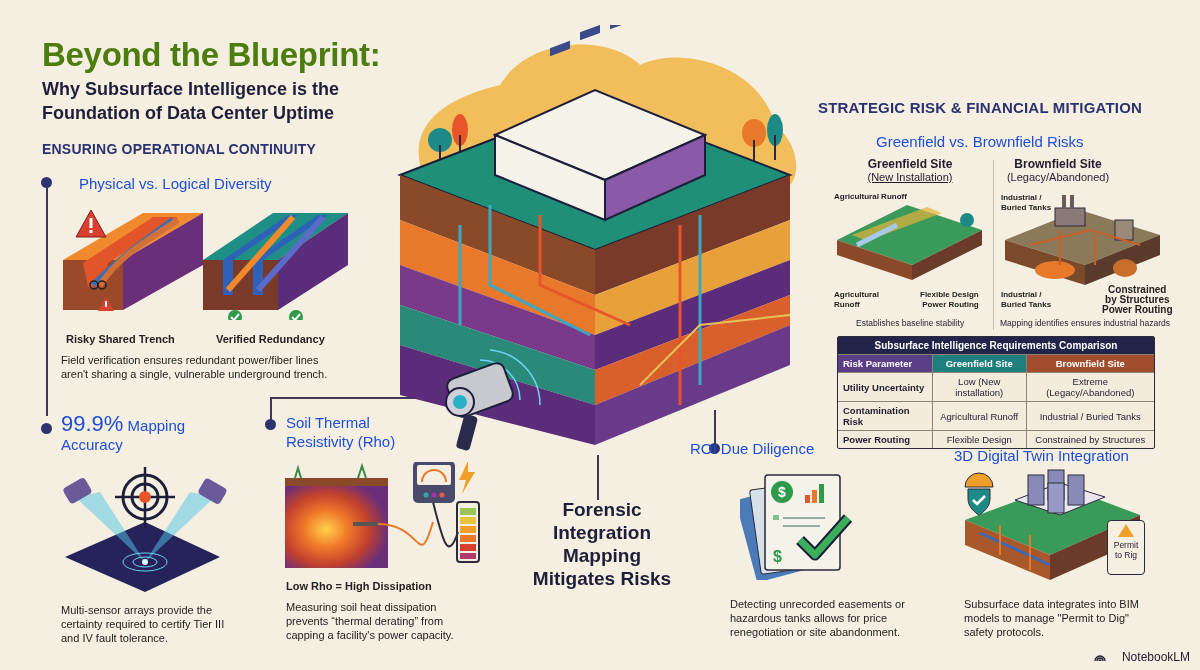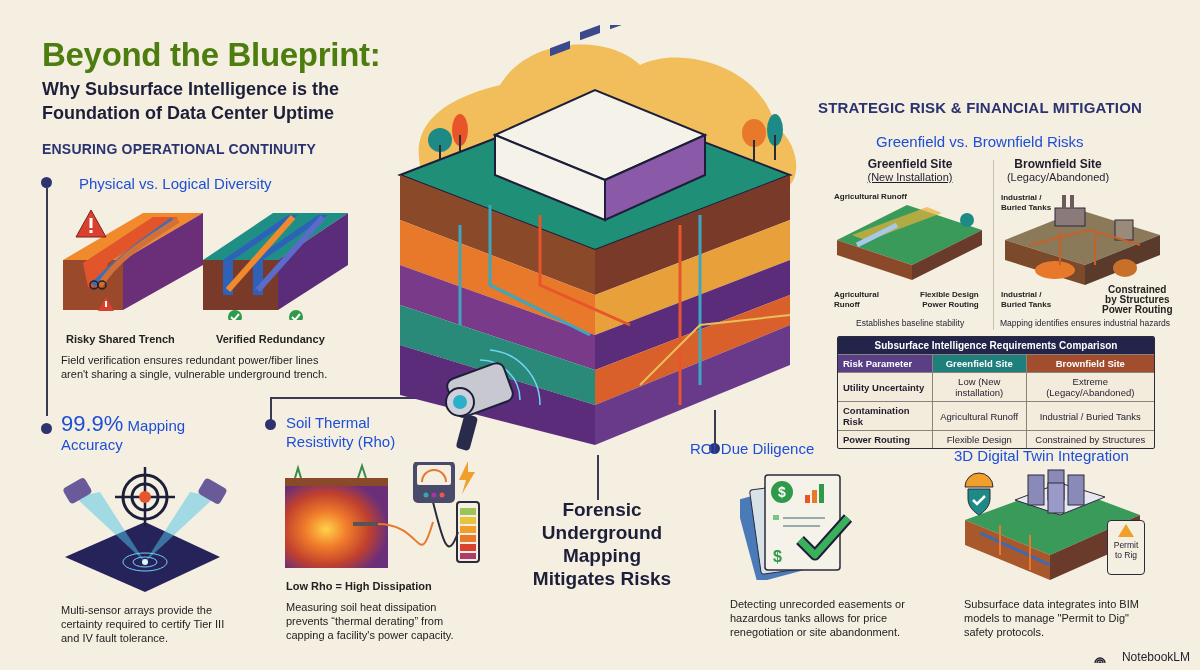--- a/index.html
+++ b/index.html
@@ -18,21 +18,21 @@
   table.cmp { border-collapse: separate; border-spacing: 0; font-size: 9.5px; border: 1.5px solid #2a2a3a; border-radius: 2px; overflow: hidden; background: #f3ecdc; }
   table.cmp th, table.cmp td { border-right: 1px solid #8a8378; border-bottom: 1px solid #8a8378; padding: 3px 5px; height: 17px; }
   table.cmp th:last-child, table.cmp td:last-child { border-right: none; }
   table.cmp tr:last-child td { border-bottom: none; }
   .cmp-title { background: #22244a; color: #fff; text-align: center; font-weight: 700; font-size: 10px; }
   .th-risk { background: #5a3f86; color: #fff; text-align: left; font-weight: 700; }
   .th-green { background: #1e7f7c; color: #fff; text-align: center; font-weight: 700; }
   .th-brown { background: #a24d2e; color: #fff; text-align: center; font-weight: 700; }
   td.param { font-weight: 700; text-align: left; }
   td.val { text-align: center; }
-  .logo { right: 10px; bottom: 6px; font-size: 12px; color: #1f1d2e; display:flex; align-items:flex-end; gap:16px; }
+  .logo { right: 10px; bottom: 6px; font-size: 12px; color: #1f1d2e; display:flex; align-items:center; gap:16px; }
   .center-caption { left: 522px; top: 498px; width: 160px; text-align: center; font-size: 19px; font-weight: 700; color: #1d1f3a; line-height: 23px; }
 </style>
 </head>
 <body>
 
 <div class="abs h-title">Beyond the Blueprint:</div>
 <div class="abs h-sub">
   <div>Why Subsurface Intelligence is the</div>
   <div>Foundation of Data Center Uptime</div>
 </div>
@@ -226,21 +226,21 @@
   <path d="M60,40 a40,40 0 0 1 40,40" stroke="#6fd5f5" stroke-width="1.5" fill="none"></path>
   <path d="M70,30 a55,55 0 0 1 50,55" stroke="#6fd5f5" stroke-width="1.5" fill="none"></path>
   <rect x="30" y="50" width="60" height="40" rx="8" fill="#c8c8d0" stroke="#1d1f3a" stroke-width="2" transform="rotate(-20 60 70)"></rect>
   <circle cx="40" cy="82" r="14" fill="#d0d0da" stroke="#1d1f3a" stroke-width="2"></circle>
   <circle cx="40" cy="82" r="7" fill="#2ab0c8"></circle>
   <rect x="40" y="95" width="14" height="35" rx="4" fill="#2a2a4a" transform="rotate(15 47 112)"></rect>
 </svg>
 <div class="abs vline" style="left:597px; top:455px; height:45px;"></div>
 <div class="abs center-caption">
   <div>Forensic</div>
-  <div>Underground</div>
+  <div>Integration</div>
   <div>Mapping</div>
   <div>Mitigates Risks</div>
 </div>
 
 <div class="abs sec-head" style="left:818px; top:99px; font-size:15px;">STRATEGIC RISK &amp; FINANCIAL MITIGATION</div>
 <div class="abs item-title" style="left:876px; top:132px; font-size:15px;">Greenfield vs. Brownfield Risks</div>
 
 <div class="abs" style="left:840px; top:157px; width:140px; text-align:center;">
   <div style="font-size:12px; font-weight:700;">Greenfield Site</div>
   <div style="font-size:11px;text-decoration:underline;">(New Installation)</div>

